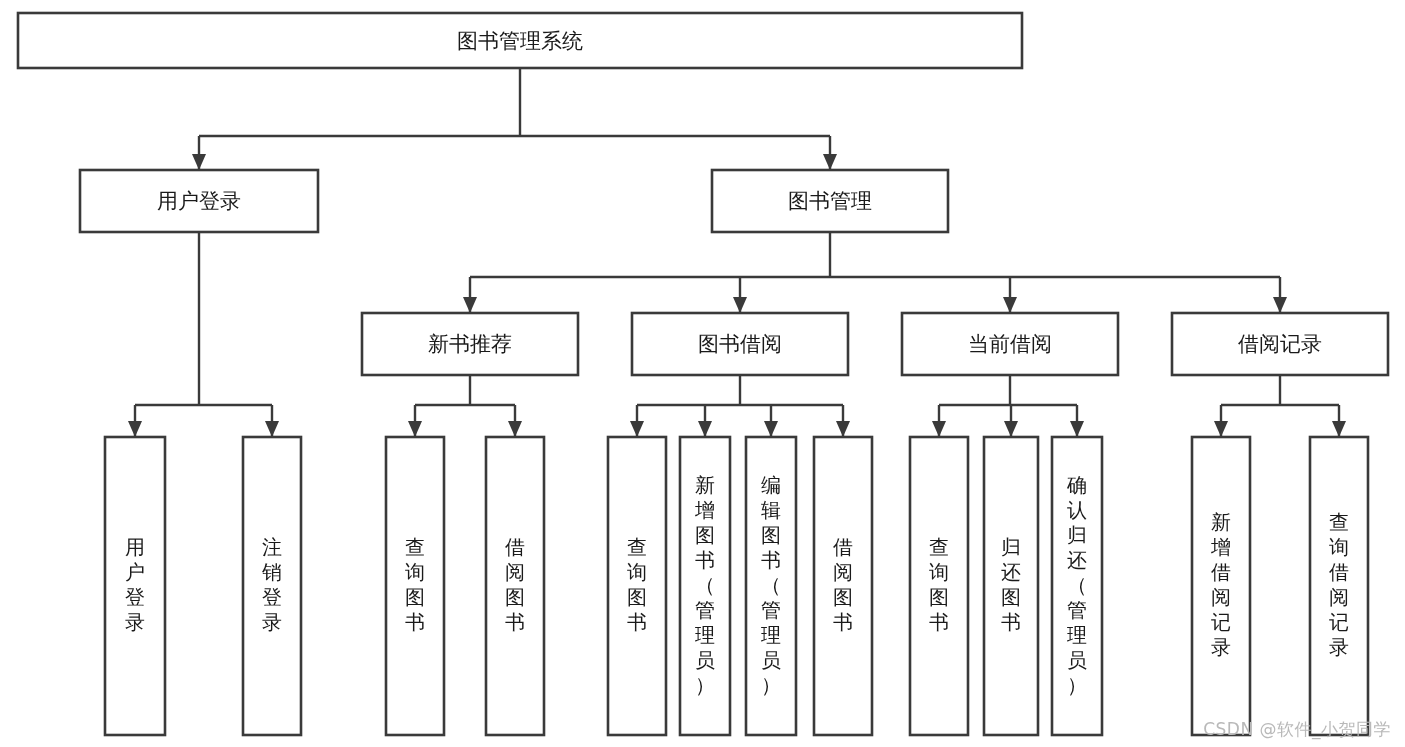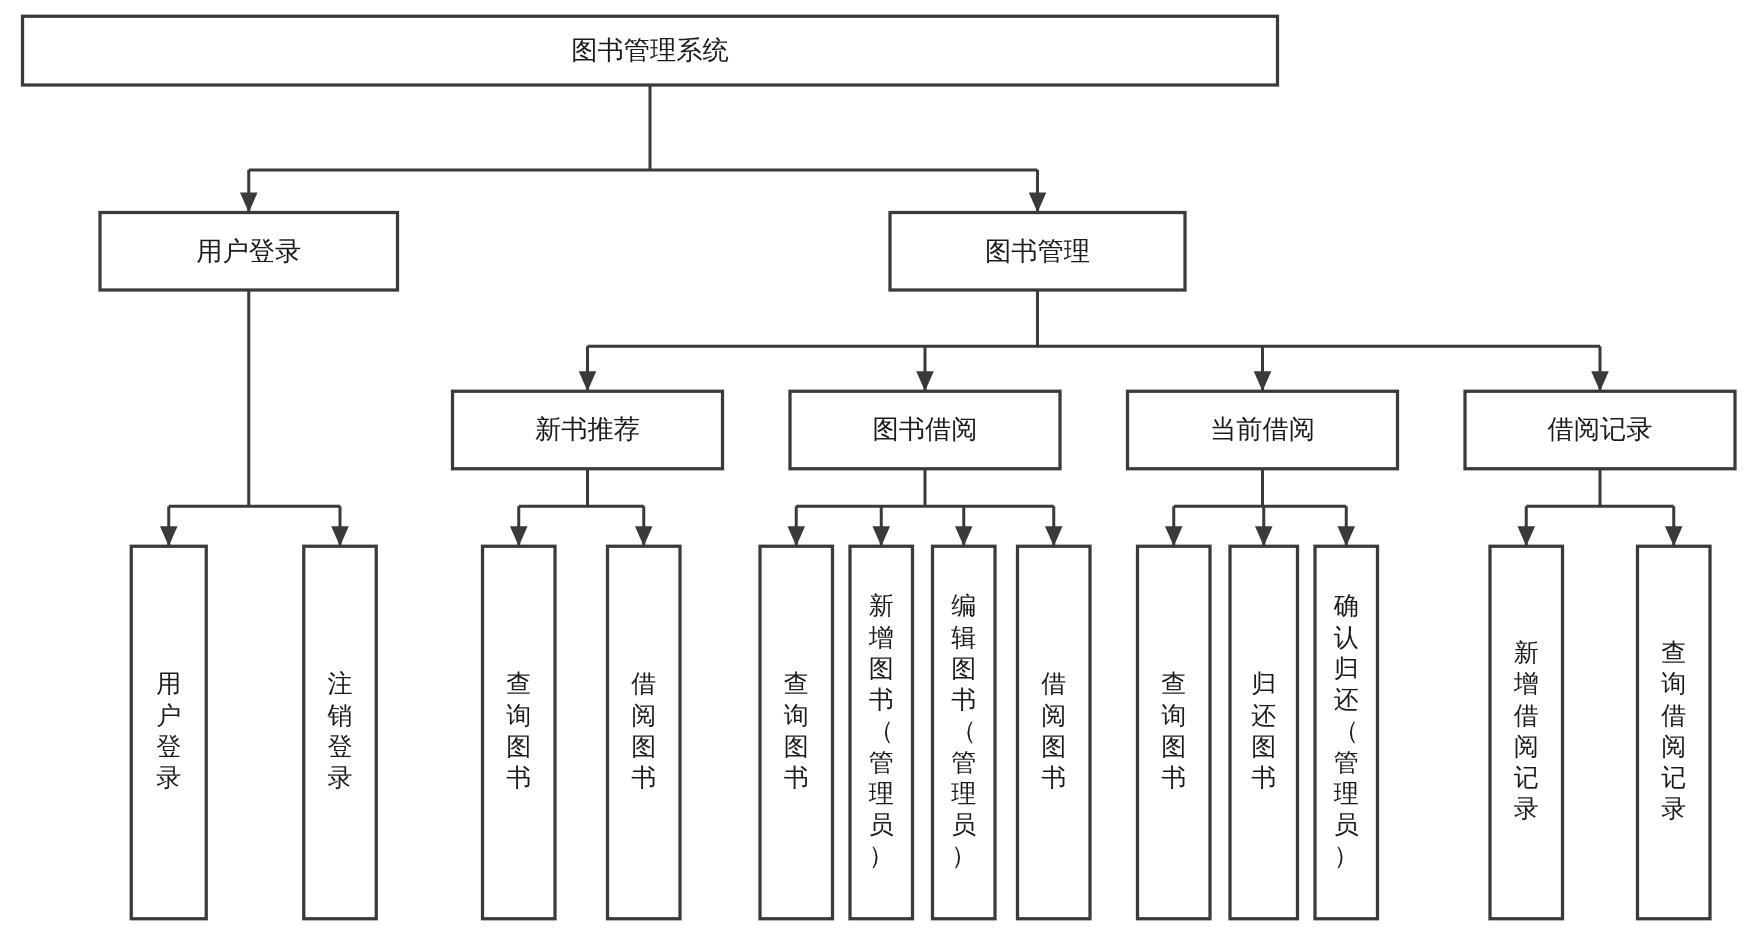--- a/index.html
+++ b/index.html
@@ -253,13 +253,14 @@
           <rect x="1310" y="437" width="58" height="298" class="node-box"></rect>
           <text x="1339" y="523.5" text-anchor="middle" dominant-baseline="middle" font-size="20px" fill="#1a1a1a" font-family="&quot;DejaVu Sans&quot;,&quot;Liberation Sans&quot;,sans-serif">查</text>
           <text x="1339" y="548.5" text-anchor="middle" dominant-baseline="middle" font-size="20px" fill="#1a1a1a" font-family="&quot;DejaVu Sans&quot;,&quot;Liberation Sans&quot;,sans-serif">询</text>
           <text x="1339" y="573.5" text-anchor="middle" dominant-baseline="middle" font-size="20px" fill="#1a1a1a" font-family="&quot;DejaVu Sans&quot;,&quot;Liberation Sans&quot;,sans-serif">借</text>
           <text x="1339" y="598.5" text-anchor="middle" dominant-baseline="middle" font-size="20px" fill="#1a1a1a" font-family="&quot;DejaVu Sans&quot;,&quot;Liberation Sans&quot;,sans-serif">阅</text>
           <text x="1339" y="623.5" text-anchor="middle" dominant-baseline="middle" font-size="20px" fill="#1a1a1a" font-family="&quot;DejaVu Sans&quot;,&quot;Liberation Sans&quot;,sans-serif">记</text>
           <text x="1339" y="648.5" text-anchor="middle" dominant-baseline="middle" font-size="20px" fill="#1a1a1a" font-family="&quot;DejaVu Sans&quot;,&quot;Liberation Sans&quot;,sans-serif">录</text>
         </g>
       </g>
   </svg>
+  <div class="watermark">CSDN @软件_小贺同学</div>
 </div>
 
 </body></html>

